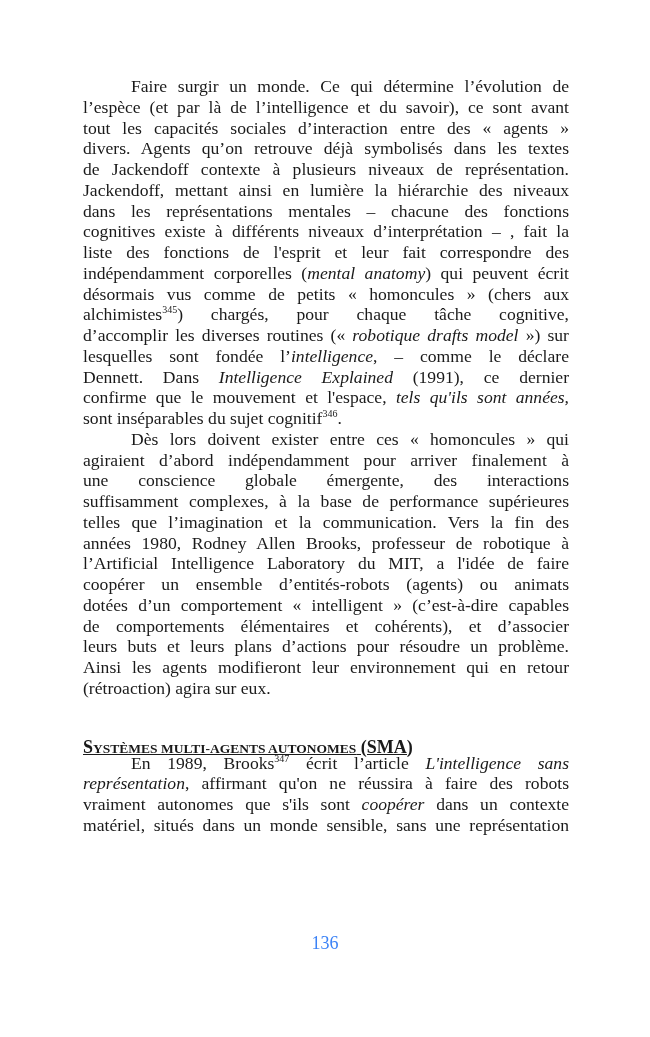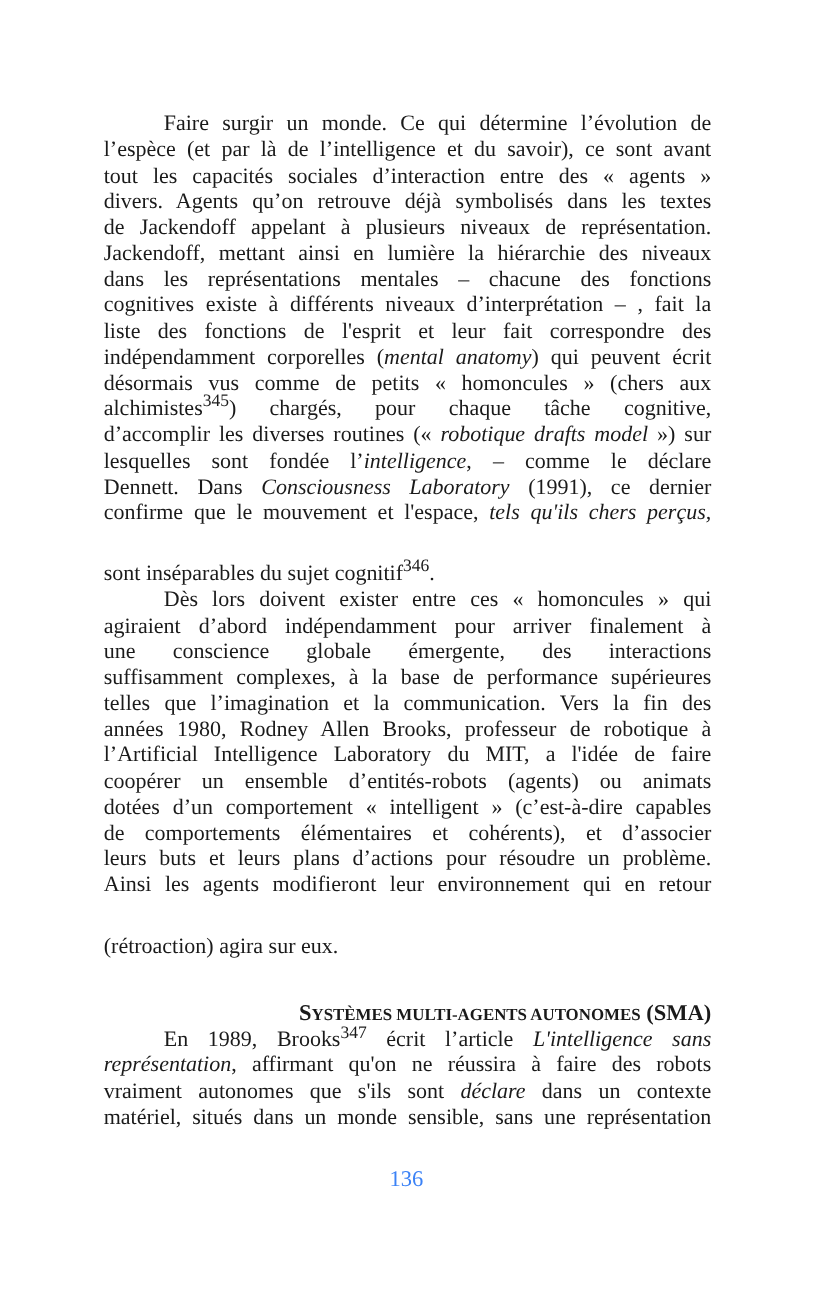--- a/index.html
+++ b/index.html
@@ -1,56 +1,56 @@
 <!DOCTYPE html>
 <html><head>
 <meta charset="utf-8">
 <style>
   html, body { margin: 0; padding: 0; background: #ffffff; }
   body { width: 650px; height: 1037px; position: relative; overflow: hidden; }
   .page {
-    position: absolute; left: 83px; top: 88px; width: 486px;
+    position: absolute; left: 83px; top: 76px; width: 486px;
     font-family: "Liberation Serif", serif;
     font-size: 17.6px; line-height: 20.75px; color: #1a1a1a;
   }
   .line { display: block; white-space: nowrap; text-align: justify; text-align-last: justify; height: 20.75px; }
-  .line.last { text-align-last: left; margin-top: 28px; }
+  .line.last { text-align-last: left; }
   .line.indent { padding-left: 48px; }
-  sup { font-size: 14px; line-height: 0; vertical-align: 7px; }
+  sup { font-size: 10px; line-height: 0; vertical-align: 7px; }
   .heading {
-    display: block; text-align: right; font-weight: bold;
-    margin-top: 32px; height: 22px; line-height: 22px; font-size: 18px;
+    display: block; text-align: left; font-weight: bold;
+    margin-top: 32px; height: 22px; line-height: 32px; font-size: 18px; text-decoration: underline;
   }
   .heading .sc { font-size: 13.5px; }
   .pagenum {
     position: absolute; left: 0; width: 650px; top: 933px; text-align: center;
     font-family: "Liberation Serif", serif; font-size: 18px; color: #3b82f6;
   }
 </style>
 </head>
 <body>
 
 <div class="page">
   <div id="para-0">
       <span class="line indent"><span>Faire surgir un monde. Ce qui détermine l’évolution de</span></span>
       <span class="line"><span>l’espèce (et par là de l’intelligence et du savoir), ce sont avant</span></span>
       <span class="line"><span>tout les capacités sociales d’interaction entre des « agents »</span></span>
       <span class="line"><span>divers. Agents qu’on retrouve déjà symbolisés dans les textes</span></span>
-      <span class="line"><span>de Jackendoff appelant à plusieurs niveaux de représentation.</span></span>
+      <span class="line"><span>de Jackendoff contexte à plusieurs niveaux de représentation.</span></span>
       <span class="line"><span>Jackendoff, mettant ainsi en lumière la hiérarchie des niveaux</span></span>
       <span class="line"><span>dans les représentations mentales – chacune des fonctions</span></span>
       <span class="line"><span>cognitives existe à différents niveaux d’interprétation – , fait la</span></span>
       <span class="line"><span>liste des fonctions de l'esprit et leur fait correspondre des</span></span>
       <span class="line"><span>indépendamment corporelles (</span><i>mental anatomy</i><span>) qui peuvent écrit</span></span>
       <span class="line"><span>désormais vus comme de petits « homoncules » (chers aux</span></span>
       <span class="line"><span>alchimistes</span><sup>345</sup><span>) chargés, pour chaque tâche cognitive,</span></span>
       <span class="line"><span>d’accomplir les diverses routines (« </span><i>robotique drafts model</i><span> ») sur</span></span>
       <span class="line"><span>lesquelles sont fondée l’</span><i>intelligence</i><span>, – comme le déclare</span></span>
-      <span class="line"><span>Dennett. Dans </span><i>Consciousness Laboratory</i><span>  (1991), ce dernier</span></span>
-      <span class="line"><span>confirme que le mouvement et l'espace, </span><i>tels qu'ils chers perçus,</i></span>
+      <span class="line"><span>Dennett. Dans </span><i>Intelligence Explained</i><span>  (1991), ce dernier</span></span>
+      <span class="line"><span>confirme que le mouvement et l'espace, </span><i>tels qu'ils sont années,</i></span>
       <span class="line last"><span>sont inséparables du sujet cognitif</span><sup>346</sup><span>.</span></span>
     </div>
   <div id="para-1">
       <span class="line indent"><span>Dès lors doivent exister entre ces « homoncules » qui</span></span>
       <span class="line"><span>agiraient d’abord indépendamment pour arriver finalement à</span></span>
       <span class="line"><span>une conscience globale émergente, des interactions</span></span>
       <span class="line"><span>suffisamment complexes, à la base de performance supérieures</span></span>
       <span class="line"><span>telles que l’imagination et la communication. Vers la fin des</span></span>
       <span class="line"><span>années 1980, Rodney Allen Brooks, professeur de robotique à</span></span>
       <span class="line"><span>l’Artificial Intelligence Laboratory du MIT, a l'idée de faire</span></span>
@@ -58,18 +58,18 @@
       <span class="line"><span>dotées d’un comportement « intelligent » (c’est-à-dire capables</span></span>
       <span class="line"><span>de comportements élémentaires et cohérents), et d’associer</span></span>
       <span class="line"><span>leurs buts et leurs plans d’actions pour résoudre un problème.</span></span>
       <span class="line"><span>Ainsi les agents modifieront leur environnement qui en retour</span></span>
       <span class="line last"><span>(rétroaction) agira sur eux.</span></span>
     </div>
   <div class="heading"><span>S</span><span class="sc">YSTÈMES MULTI-AGENTS AUTONOMES</span><span> (SMA)</span></div>
   <div id="para-2">
       <span class="line indent"><span>En 1989, Brooks</span><sup>347</sup><span> écrit l’article </span><i>L'intelligence sans</i></span>
       <span class="line"><i>représentation</i><span>, affirmant qu'on ne réussira à faire des robots</span></span>
-      <span class="line"><span>vraiment autonomes que s'ils sont </span><i>déclare</i><span> dans un contexte</span></span>
+      <span class="line"><span>vraiment autonomes que s'ils sont </span><i>coopérer</i><span> dans un contexte</span></span>
       <span class="line"><span>matériel, situés dans un monde sensible, sans une représentation</span></span>
     </div>
 </div>
 
 <div class="pagenum">136</div>
 
 </body></html>

